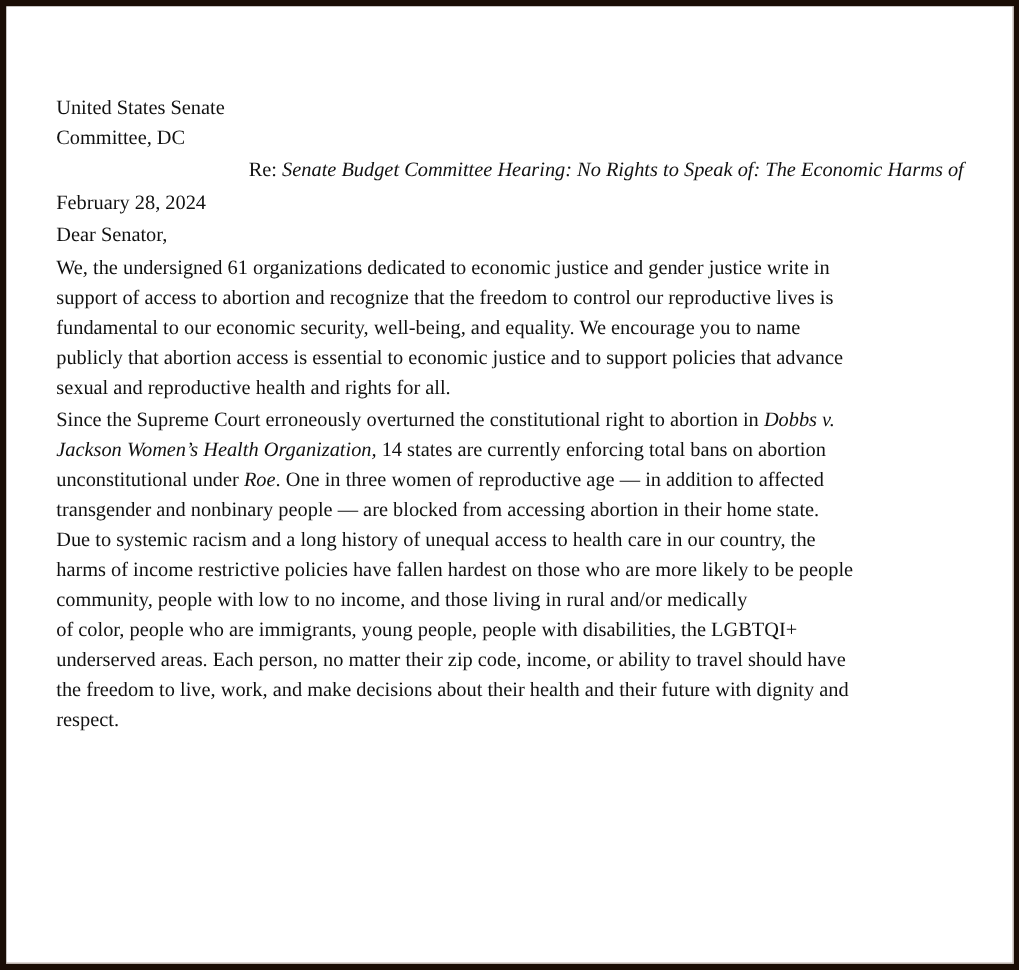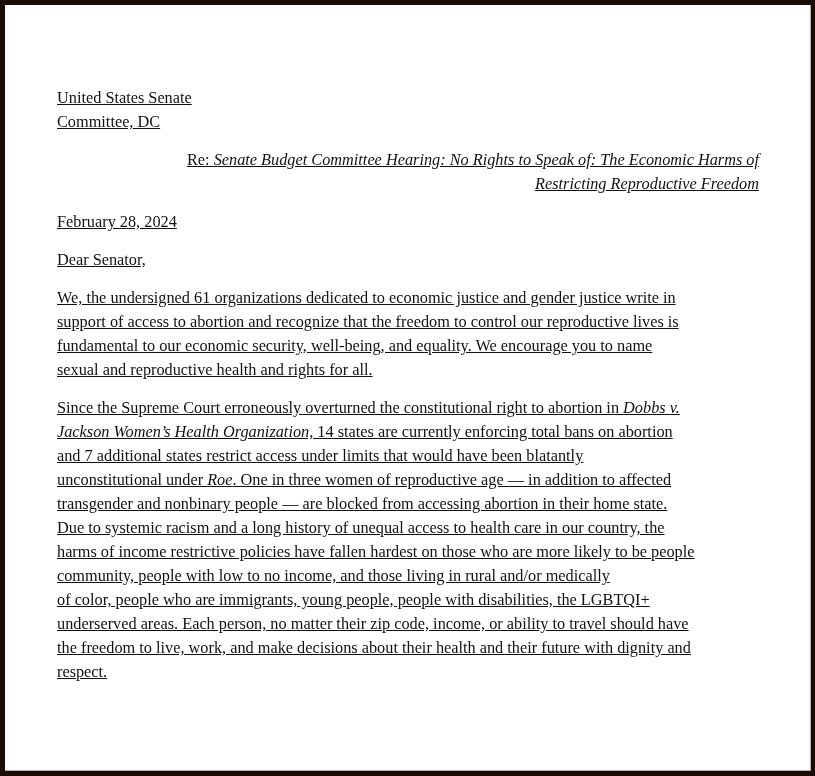--- a/index.html
+++ b/index.html
@@ -27,22 +27,21 @@
       position: absolute;
       left: 38px;
       top: 67px;
       width: 730px;
       font-family: "Liberation Serif", "DejaVu Serif", serif;
       font-size: 16.3px;
       line-height: 24px;
       color: #111111;
     }
     .content p {
-      margin: 14px;
-      text-decoration: underline;
+      margin: 2px;
     }
     .addr { margin-bottom: 24px; }
     .re { margin-bottom: 24px; text-align: right; }
     .date { margin-bottom: 24px; }
     .salutation { margin-bottom: 25px; }
     .para1 { margin-bottom: 25px; }
     i { font-style: italic; }
     .line { display: block; white-space: nowrap; }
   </style>
 </head>
@@ -51,38 +50,37 @@
 <div class="page">
   <div class="content">
 
     <p class="addr">
       <span class="line">United States Senate</span>
       <span class="line">Committee, DC</span>
     </p>
 
     <p class="re">
       <span class="line"><span>Re: </span><i>Senate Budget Committee Hearing: No Rights to Speak of: The Economic Harms of</i></span>
-      <span class="line"><i>Restricting Reproductive Freedom</i></span>
     </p>
 
     <p class="date">February 28, 2024</p>
 
     <p class="salutation">Dear Senator,</p>
 
     <p class="para1">
       <span class="line">We, the undersigned 61 organizations dedicated to economic justice and gender justice write in</span>
       <span class="line">support of access to abortion and recognize that the freedom to control our reproductive lives is</span>
       <span class="line">fundamental to our economic security, well-being, and equality. We encourage you to name</span>
+      <span class="line">publicly that abortion access is essential to economic justice and to support policies that advance</span>
       <span class="line">sexual and reproductive health and rights for all.</span>
     </p>
 
     <p class="para2">
       <span class="line"><span>Since the Supreme Court erroneously overturned the constitutional right to abortion in </span><i>Dobbs v.</i></span>
       <span class="line"><i>Jackson Women’s Health Organization,</i><span> 14 states are currently enforcing total bans on abortion</span></span>
-      <span class="line">and 7 additional states restrict access under limits that would have been blatantly</span>
       <span class="line"><span>unconstitutional under </span><i>Roe</i><span>. One in three women of reproductive age — in addition to affected</span></span>
       <span class="line">transgender and nonbinary people — are blocked from accessing abortion in their home state.</span>
       <span class="line">Due to systemic racism and a long history of unequal access to health care in our country, the</span>
       <span class="line">harms of income restrictive policies have fallen hardest on those who are more likely to be people</span>
       <span class="line">community, people with low to no income, and those living in rural and/or medically</span>
       <span class="line">of color, people who are immigrants, young people, people with disabilities, the LGBTQI+</span>
       <span class="line">underserved areas. Each person, no matter their zip code, income, or ability to travel should have</span>
       <span class="line">the freedom to live, work, and make decisions about their health and their future with dignity and</span>
       <span class="line">respect.</span>
     </p>

